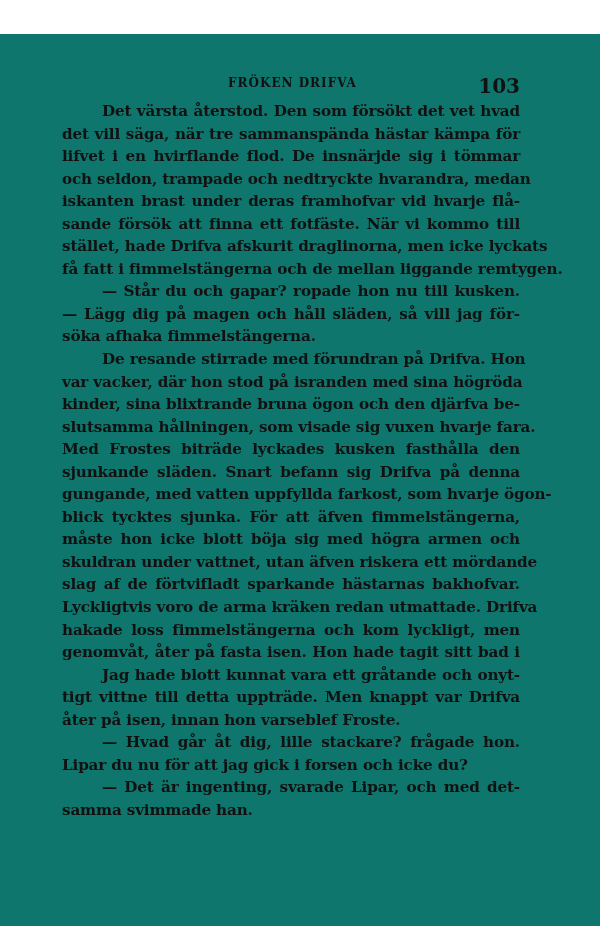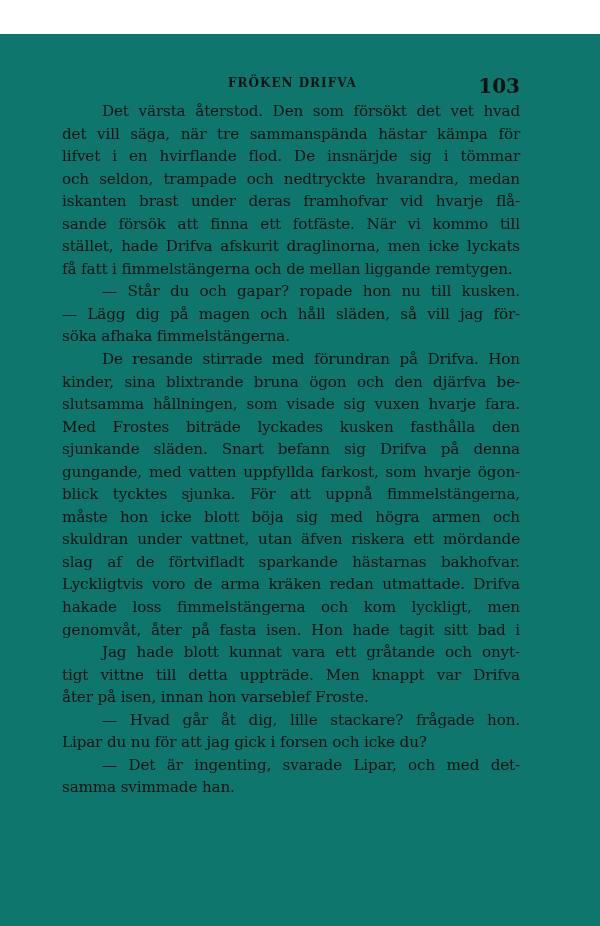--- a/index.html
+++ b/index.html
@@ -47,21 +47,21 @@
   .body-text {
     position: absolute;
     top: 66px;
     left: 62px;
     width: 458px;
   }
   .line {
     height: 22.55px;
     line-height: 22.55px;
     font-size: 15.2px;
-    font-weight: normal;
+    font-weight: bold;
     white-space: nowrap;
     text-align: justify;
     text-align-last: justify;
     letter-spacing: -0.15px;
   }
   .line.indent { padding-left: 40px; }
   .line.last { text-align-last: left; }
 </style>
 </head>
 <body>
@@ -78,26 +78,27 @@
       <div class="line">lifvet i en hvirflande flod. De insnärjde sig i tömmar</div>
       <div class="line">och seldon, trampade och nedtryckte hvarandra, medan</div>
       <div class="line">iskanten brast under deras framhofvar vid hvarje flå-</div>
       <div class="line">sande försök att finna ett fotfäste. När vi kommo till</div>
       <div class="line">stället, hade Drifva afskurit draglinorna, men icke lyckats</div>
       <div class="line last">få fatt i fimmelstängerna och de mellan liggande remtygen.</div>
       <div class="line indent">— Står du och gapar? ropade hon nu till kusken.</div>
       <div class="line">— Lägg dig på magen och håll släden, så vill jag för-</div>
       <div class="line last">söka afhaka fimmelstängerna.</div>
       <div class="line indent">De resande stirrade med förundran på Drifva. Hon</div>
+      <div class="line">var vacker, där hon stod på isranden med sina högröda</div>
       <div class="line">kinder, sina blixtrande bruna ögon och den djärfva be-</div>
       <div class="line">slutsamma hållningen, som visade sig vuxen hvarje fara.</div>
       <div class="line">Med Frostes biträde lyckades kusken fasthålla den</div>
       <div class="line">sjunkande släden. Snart befann sig Drifva på denna</div>
       <div class="line">gungande, med vatten uppfyllda farkost, som hvarje ögon-</div>
-      <div class="line">blick tycktes sjunka. För att uppnå fimmelstängerna,</div>
+      <div class="line">blick tycktes sjunka. För att äfven fimmelstängerna,</div>
       <div class="line">måste hon icke blott böja sig med högra armen och</div>
       <div class="line">skuldran under vattnet, utan äfven riskera ett mördande</div>
       <div class="line">slag af de förtvifladt sparkande hästarnas bakhofvar.</div>
       <div class="line">Lyckligtvis voro de arma kräken redan utmattade. Drifva</div>
       <div class="line">hakade loss fimmelstängerna och kom lyckligt, men</div>
       <div class="line">genomvåt, åter på fasta isen. Hon hade tagit sitt bad i</div>
       <div class="line indent">Jag hade blott kunnat vara ett gråtande och onyt-</div>
       <div class="line">tigt vittne till detta uppträde. Men knappt var Drifva</div>
       <div class="line last">åter på isen, innan hon varseblef Froste.</div>
       <div class="line indent">— Hvad går åt dig, lille stackare? frågade hon.</div>

